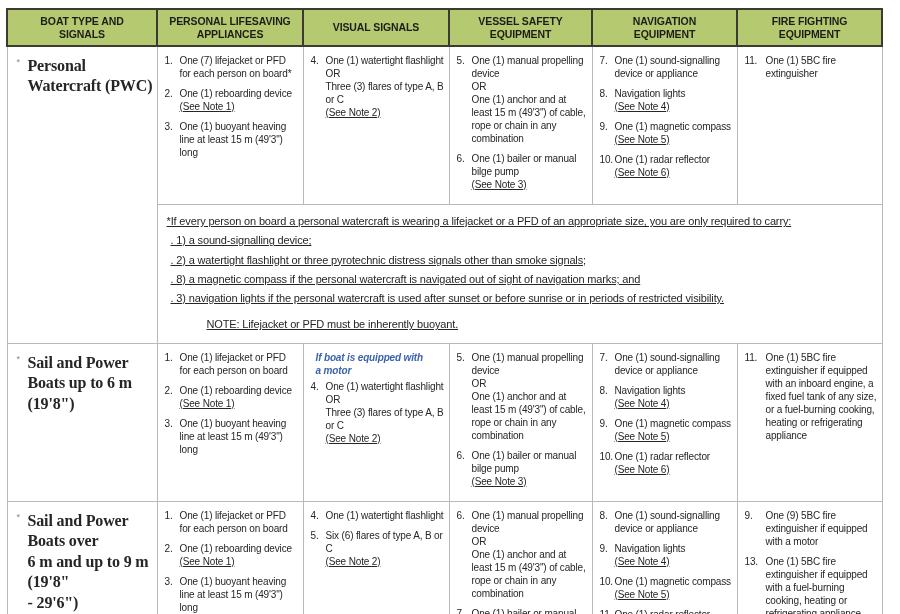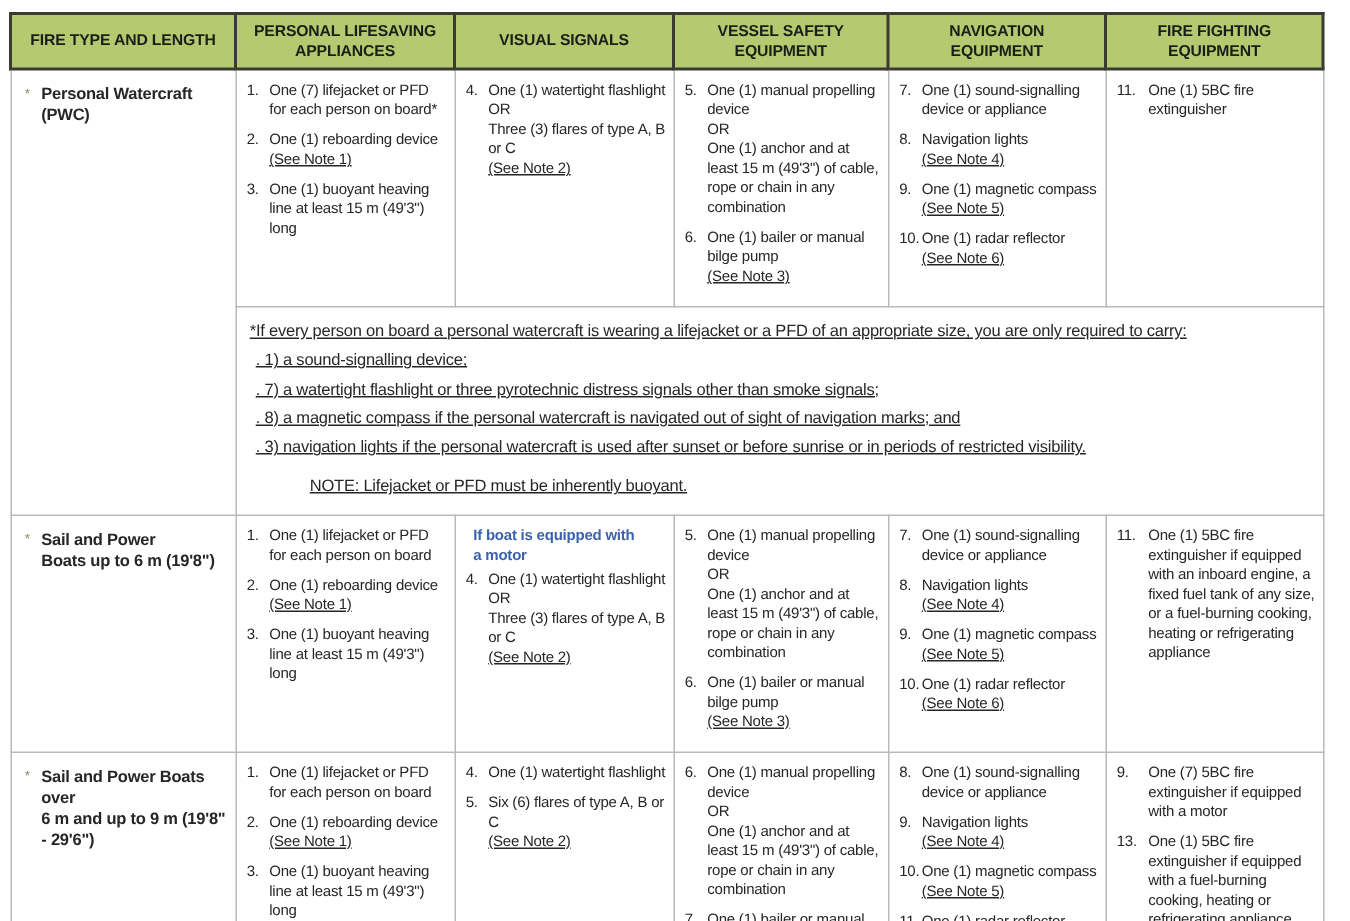--- a/index.html
+++ b/index.html
@@ -23,48 +23,48 @@
     border:1px solid var(--body-border); vertical-align:top;
     padding:7px 4px 6px 7px; font-size:10px; line-height:1.3; letter-spacing:-0.15px;
   }
   tbody tr:nth-child(1){ height:145px; }
   tbody tr:nth-child(2){ height:96px; }
   tbody tr:nth-child(3){ height:130px; }
   tbody tr:nth-child(4){ height:190px; }
   .boat-cell{ display:table-cell; padding:9px 4px 4px 9px; }
   .boat-inner{ display:flex; }
   .bullet{ flex:0 0 11px; color:var(--bullet); font-size:9px; line-height:1.5; }
-  .boat-name{ font-weight:bold; font-size:11px; line-height:1.28; }
+  .boat-name{ font-weight:bold; font-size:16px; line-height:1.28;font-family:Liberation Serif, serif; }
   .item{ display:flex; margin:0 0 7px 0; }
   .num{ flex:0 0 15px; }
   .col-fire .num{ flex:0 0 21px; }
   .ibody{ flex:1 1 auto; min-width:0; }
   .bold{ font-weight:normal; }
   .link{ text-decoration:underline; cursor:pointer; }
-  .intro{ color:var(--blue); font-weight:bold; margin:0 0 3px 5px; line-height:1.3; }
+  .intro{ color:var(--blue); font-weight:bold; margin:0 0 3px 5px; line-height:1.3;font-style:italic; }
   .note-cell{ padding:9px 10px 6px 9px; font-size:11px;text-decoration:underline; }
   .note-line{ margin:0 0 5px 0; line-height:1.3; }
   .note-line.ind{ margin-left:4px; }
   .note-line.gap{ margin-top:12px;margin-left:40px; }
 </style>
 </head>
 <body>
 
 <table>
   <colgroup>
     <col style="width:150px">
       <col style="width:146px">
       <col style="width:146px">
     <col style="width:143px">
       <col style="width:145px">
       <col style="width:145px">
   </colgroup>
   <thead>
     <tr>
-      <th>FIRE TYPE AND LENGTH</th>
+      <th>BOAT TYPE AND SIGNALS</th>
       <th>PERSONAL LIFESAVING APPLIANCES</th>
       <th>VISUAL SIGNALS</th>
       <th>VESSEL SAFETY EQUIPMENT</th>
       <th>NAVIGATION EQUIPMENT</th>
       <th>FIRE FIGHTING EQUIPMENT</th>
     </tr>
   </thead>
   <tbody id="tbody">
       <tr>
         <td class="boat-cell" rowspan="2">
@@ -125,21 +125,21 @@
           <div class="item">
             <span class="num">11.</span>
             <div class="ibody"><span class="part">One (1) 5BC fire extinguisher</span></div>
           </div>
         </td>
       </tr>
       <tr>
         <td class="note-cell" colspan="5">
           <div class="note-line">*If every person on board a personal watercraft is wearing a lifejacket or a PFD of an appropriate size, you are only required to carry:</div>
           <div class="note-line ind">. 1) a sound-signalling device;</div>
-          <div class="note-line ind">. 7) a watertight flashlight or three pyrotechnic distress signals other than smoke signals;</div>
+          <div class="note-line ind">. 2) a watertight flashlight or three pyrotechnic distress signals other than smoke signals;</div>
           <div class="note-line ind">. 8) a magnetic compass if the personal watercraft is navigated out of sight of navigation marks; and</div>
           <div class="note-line ind">. 3) navigation lights if the personal watercraft is used after sunset or before sunrise or in periods of restricted visibility.</div>
           <div class="note-line gap">NOTE: Lifejacket or PFD must be inherently buoyant.</div>
         </td>
       </tr>
       <tr>
         <td class="boat-cell" rowspan="1">
           <div class="boat-inner">
             <span class="bullet">*</span>
             <div class="boat-name">Sail and Power<br>Boats up to 6 m (19'8")</div>
@@ -256,21 +256,21 @@
             <div class="ibody"><span class="part">One (1) magnetic compass</span><div class="part link">(See Note 5)</div></div>
           </div>
           <div class="item">
             <span class="num">11.</span>
             <div class="ibody"><span class="part">One (1) radar reflector</span></div>
           </div>
         </td>
         <td class="eq-cell col-fire">
           <div class="item">
             <span class="num">9.</span>
-            <div class="ibody"><span class="part">One (7) 5BC fire extinguisher if equipped with a motor</span></div>
+            <div class="ibody"><span class="part">One (9) 5BC fire extinguisher if equipped with a motor</span></div>
           </div>
           <div class="item">
             <span class="num">13.</span>
             <div class="ibody"><span class="part">One (1) 5BC fire extinguisher if equipped with a fuel-burning cooking, heating or refrigerating appliance</span></div>
           </div>
         </td>
       </tr>
     </tbody>
 </table>
 

